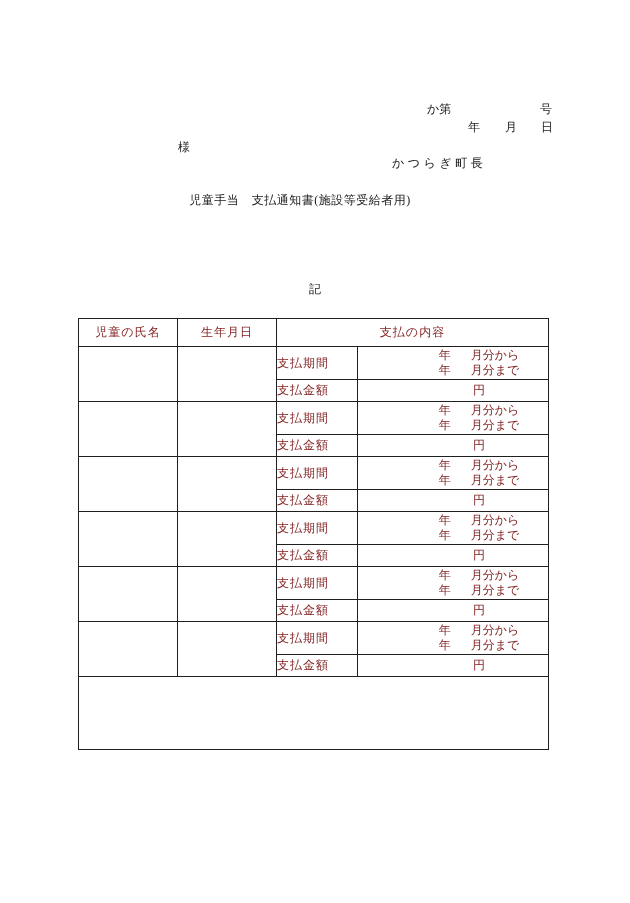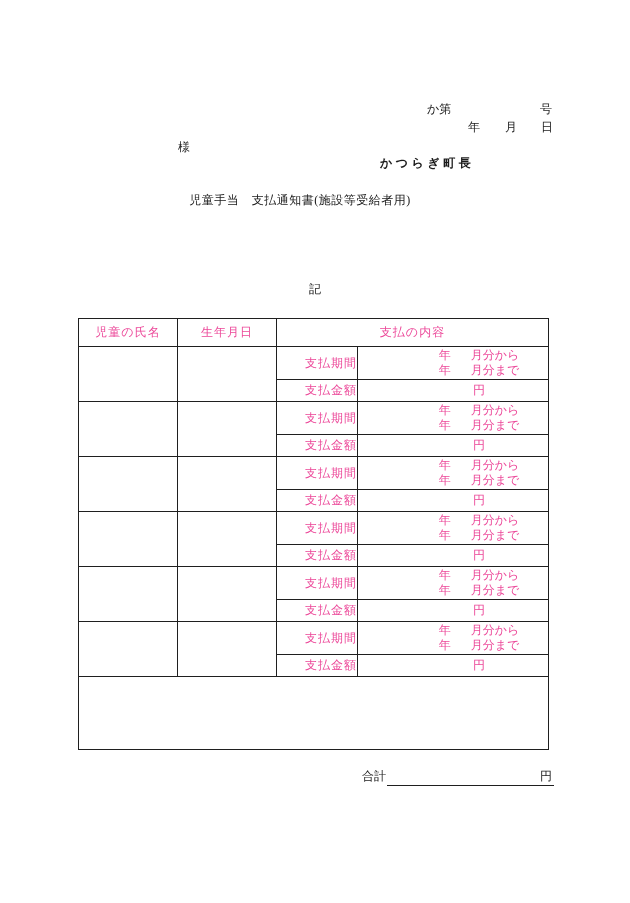--- a/index.html
+++ b/index.html
@@ -20,21 +20,21 @@
   .abs { position: absolute; white-space: nowrap; }
 
   
   #form-number   { left: 75px;  top: 80px;  }
   #doc-no-prefix { left: 427px; top: 101px; text-align: right; }
   #doc-no-suffix { left: 540px; top: 101px; }
   #date-year     { left: 468px; top: 119px; }
   #date-month    { left: 505px; top: 119px; }
   #date-day      { left: 541px; top: 119px; }
   #addressee     { left: 178px; top: 139px; }
-  #sender        { left: 380px; top: 155px; letter-spacing: 3.5px; font-weight: bold; }
+  #sender        { left: 392px; top: 155px; letter-spacing: 3.5px; }
 
   
   #doc-title {
     left: 0; top: 192px; width: 600px;
     text-align: center; letter-spacing: 0.5px;
   }
   #body-paragraph {
     position: absolute;
     left: 78px; top: 224px; width: 477px;
     line-height: 22px;
@@ -52,33 +52,33 @@
   table.payment {
     border-collapse: collapse;
     table-layout: fixed;
     width: 470px;
   }
   table.payment td, table.payment th {
     border: 1px solid #1f1f1f;
     padding: 0;
     font-weight: normal;
     font-size: 12px;
-    color: #ec4899;
+    color: #7f1d1d;
     vertical-align: middle;
     overflow: hidden;
   }
   col.c-name  { width: 99px; }
   col.c-dob   { width: 99px; }
   col.c-label { width: 81px; }
   col.c-value { width: 191px; }
 
   tr.hdr td { height: 27px; text-align: center; letter-spacing: 1px; }
   tr.row-period td { height: 32px; }
   tr.row-amount td { height: 21px; }
-  td.cell-label { text-align: right; letter-spacing: 1px; }
+  td.cell-label { text-align: left; letter-spacing: 1px; }
   td.cell-value .period-line {
     display: flex;
     justify-content: center;
     gap: 20px;
     padding-left: 52px;
     line-height: 15px;
   }
   td.cell-value.amount { text-align: center; padding-left: 52px; }
   tr.empty-row td { height: 72px; }
 
@@ -248,17 +248,14 @@
       <td class="cell-label">支払金額</td>
       <td class="cell-value amount">円</td>
     </tr>
   <tr class="empty-row" id="table-empty-row">
           <td colspan="4"></td>
         </tr>
       </tbody>
     </table>
   </div>
 
-  <div class="abs" id="total-line">
-    <span>合計</span><span id="total-underline"><span>円</span></span>
-  </div>
 
 </div>
 
 </body></html>

